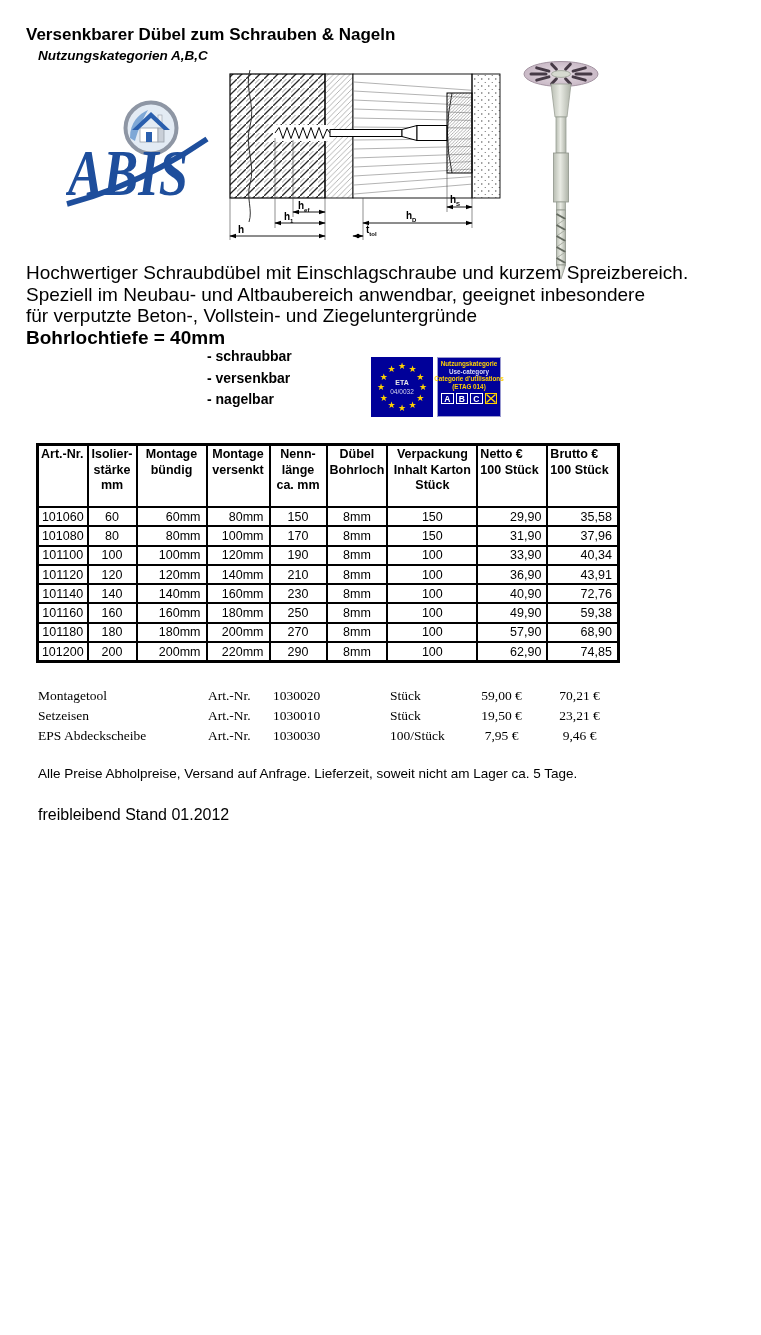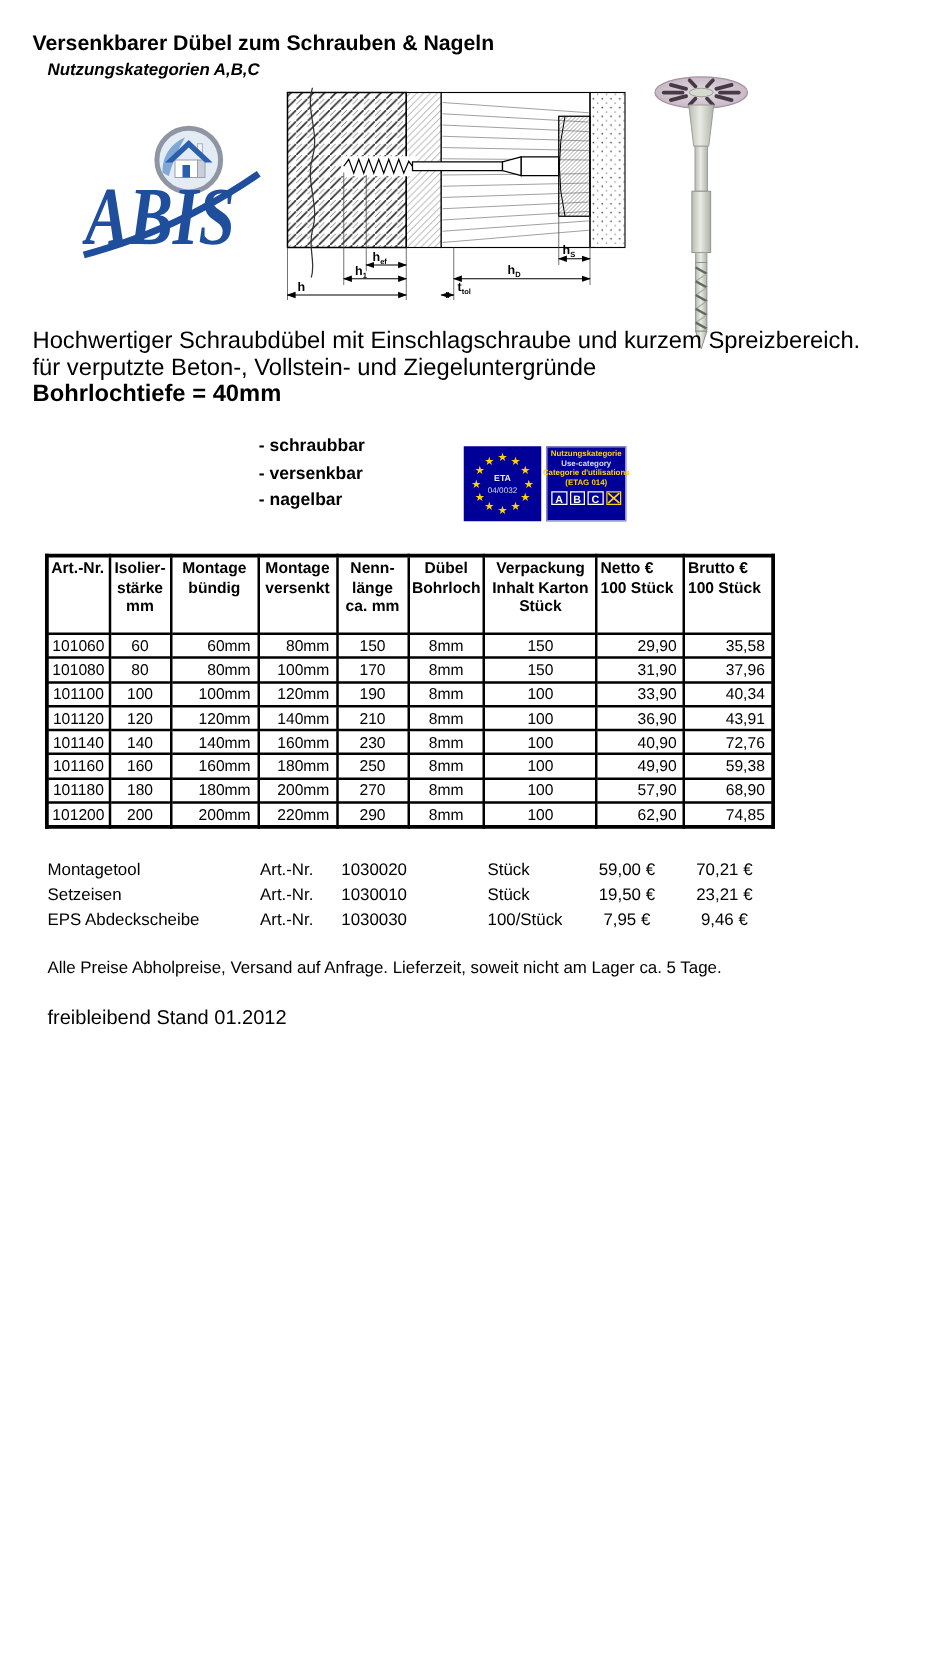--- a/index.html
+++ b/index.html
@@ -31,21 +31,21 @@
   .cat.xbox{border-color:#ffd200;}
   table.product{position:absolute;left:36px;top:443px;border-collapse:collapse;table-layout:fixed;
                 border:3px solid #000;font-size:12.5px;}
   table.product th,table.product td{border:2px solid #000;overflow:hidden;}
   table.product th{font-size:12.5px;font-weight:bold;vertical-align:top;white-space:pre-line;
                    line-height:15.5px;padding:1px 2px 0 2px;height:59px;}
   table.product td{height:17.3px;padding:0 2px;}
   .hl{text-align:left;} .hc{text-align:center;}
   .bc{text-align:center;} .br{text-align:right;padding-right:5px !important;}
   .accessories{position:absolute;left:38px;top:686px;font-size:13.5px;}
-  .acc-row{display:grid;grid-template-columns:170px 65px 117px 70px 83px 73px;height:20px;line-height:20px;}
+  .acc-row{display:grid;grid-template-columns:170px 65px 117px 70px 83px 73px;height:20px;line-height:20px;font-family:Liberation Serif, serif;}
   .a-net,.a-bru{text-align:center;}
   .note{position:absolute;left:38px;top:766px;font-size:13.5px;}
   .validity{position:absolute;left:38px;top:806px;font-size:16px;}
 </style>
 </head>
 <body>
 
 <div class="page">
 
   <h1 class="title">Versenkbarer Dübel zum Schrauben &amp; Nageln</h1>
@@ -182,20 +182,21 @@
         <path d="M51.5,192 L60.5,197" stroke="#63695f" stroke-width="2"></path>
         <path d="M60.5,197 L51.5,203" stroke="#a9aea3" stroke-width="1"></path>
         <path d="M51.5,203 L60.5,208" stroke="#63695f" stroke-width="2"></path>
         <path d="M60.5,208 L51.5,214" stroke="#a9aea3" stroke-width="1"></path>
       </g>
     <polygon points="51.5,210 60.5,210 56,224" fill="url(#shaftG)" stroke="#8f948b" stroke-width="0.8"></polygon>
   </svg>
 
   <div class="intro">
     <div>Hochwertiger Schraubdübel mit Einschlagschraube und kurzem Spreizbereich.</div>
+    <div>Speziell im Neubau- und Altbaubereich anwendbar, geeignet inbesondere</div>
     <div>für verputzte Beton-, Vollstein- und Ziegeluntergründe</div>
     <div class="bold">Bohrlochtiefe = 40mm</div>
   </div>
 
   <div class="features">
     <div>- schraubbar</div>
     <div>- versenkbar</div>
     <div>- nagelbar</div>
   </div>
 

